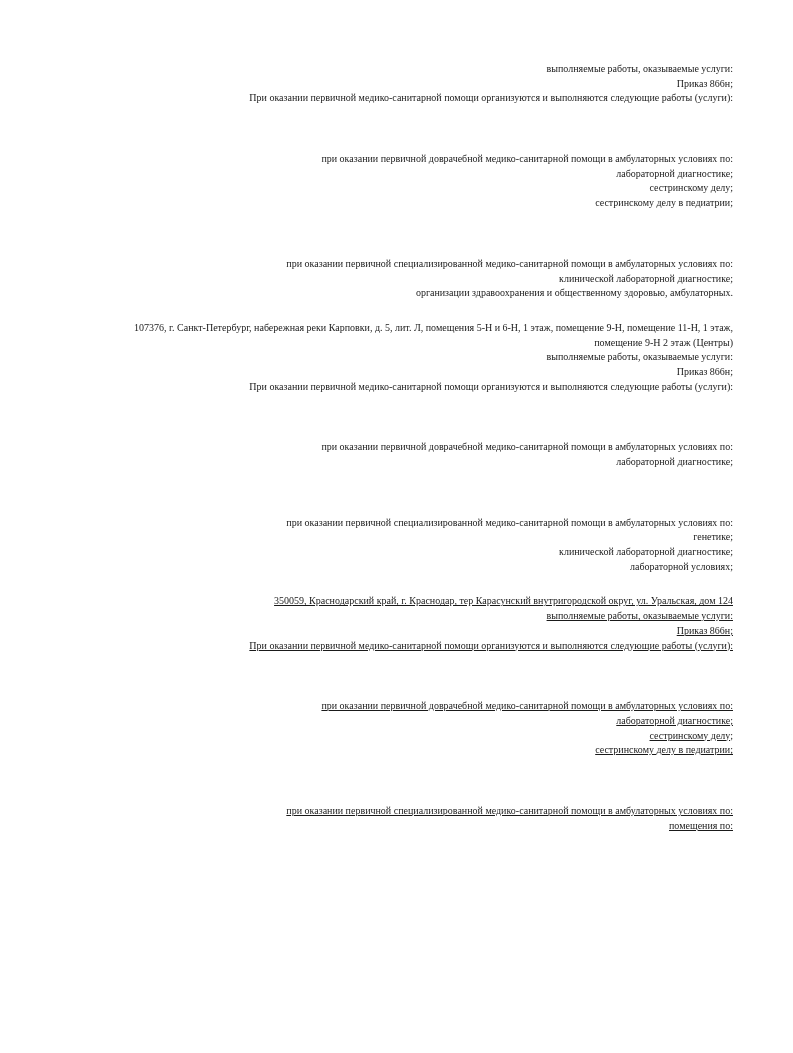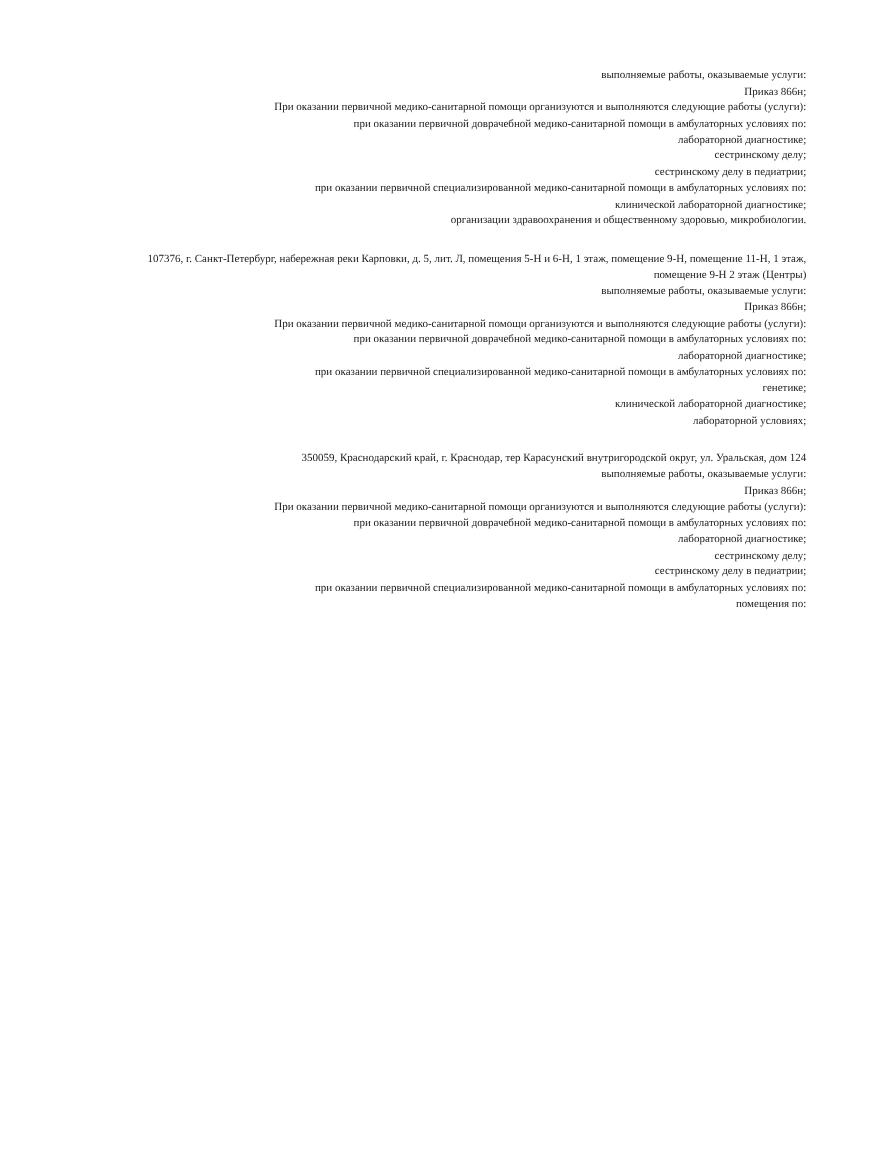--- a/index.html
+++ b/index.html
@@ -24,27 +24,28 @@
   .doc-body {
     font-size: 10px;
     line-height: 1.47;
     text-align: right;
   }
   .block {
     margin: 0 0 20px 0;
   }
   .block:last-child {
     margin-bottom: 0;
+    text-decoration: underline;
   }
   .line {
     white-space: pre-wrap;
     word-wrap: break-word;
   }
   .indent-0 { margin-left: 0; }
-  .indent-1 { margin-left: 8px; }
+  .indent-1 { margin-left: 8px; margin-top: 46px; }
   .indent-2 { margin-left: 22px; }
   .para {
     text-indent: 0;
   }
 </style>
 </head>
 <body>
 
 <div class="page">
   <div class="doc-body">
@@ -52,21 +53,21 @@
     <div class="block">
       <div class="line indent-0 para">выполняемые работы, оказываемые услуги:</div>
       <div class="line indent-0 para">Приказ 866н;</div>
       <div class="line indent-0 para">При оказании первичной медико-санитарной помощи организуются и выполняются следующие работы (услуги):</div>
       <div class="line indent-1">при оказании первичной доврачебной медико-санитарной помощи в амбулаторных условиях по:</div>
       <div class="line indent-2">лабораторной диагностике;</div>
       <div class="line indent-2">сестринскому делу;</div>
       <div class="line indent-2">сестринскому делу в педиатрии;</div>
       <div class="line indent-1">при оказании первичной специализированной медико-санитарной помощи в амбулаторных условиях по:</div>
       <div class="line indent-2">клинической лабораторной диагностике;</div>
-      <div class="line indent-2">организации здравоохранения и общественному здоровью, микробиологии.</div>
+      <div class="line indent-2">организации здравоохранения и общественному здоровью, амбулаторных.</div>
     </div>
 
     <div class="block">
       <div class="line indent-0 para">107376, г. Санкт-Петербург, набережная реки Карповки, д. 5, лит. Л, помещения 5-Н и 6-Н, 1 этаж, помещение 9-Н, помещение 11-Н, 1 этаж, помещение 9-Н 2 этаж (Центры)</div>
       <div class="line indent-0 para">выполняемые работы, оказываемые услуги:</div>
       <div class="line indent-0 para">Приказ 866н;</div>
       <div class="line indent-0 para">При оказании первичной медико-санитарной помощи организуются и выполняются следующие работы (услуги):</div>
       <div class="line indent-1">при оказании первичной доврачебной медико-санитарной помощи в амбулаторных условиях по:</div>
       <div class="line indent-2">лабораторной диагностике;</div>
       <div class="line indent-1">при оказании первичной специализированной медико-санитарной помощи в амбулаторных условиях по:</div>

